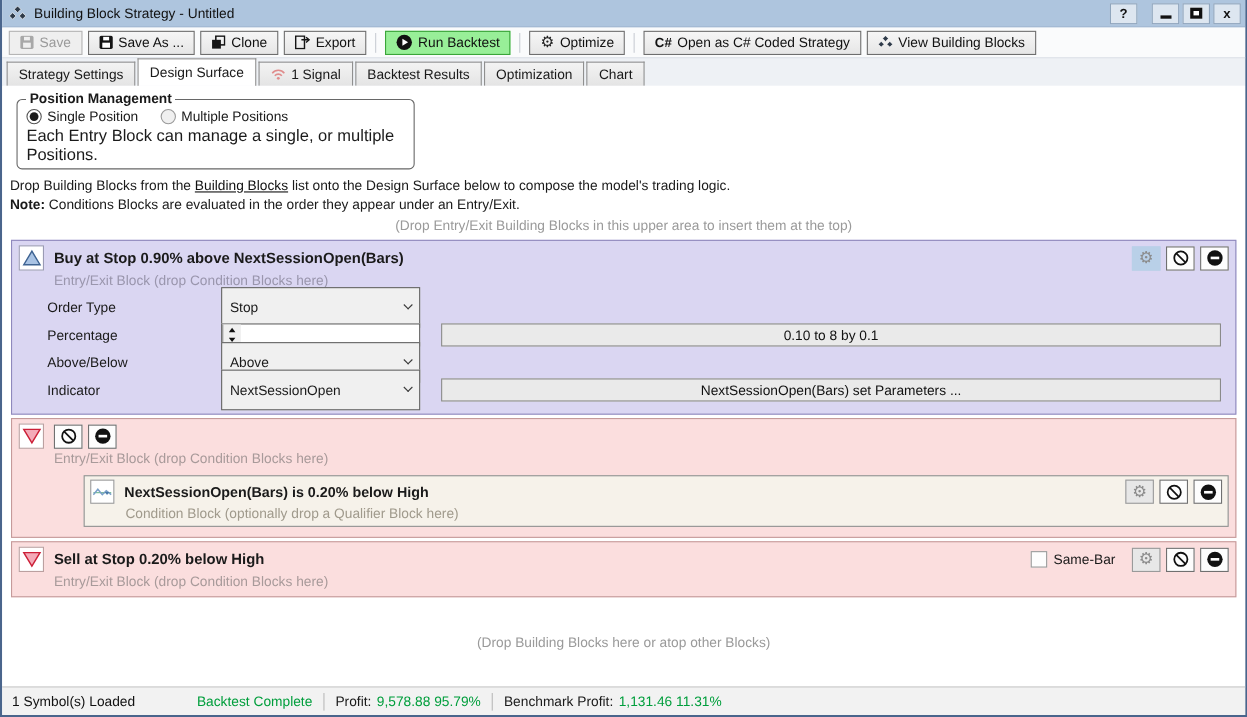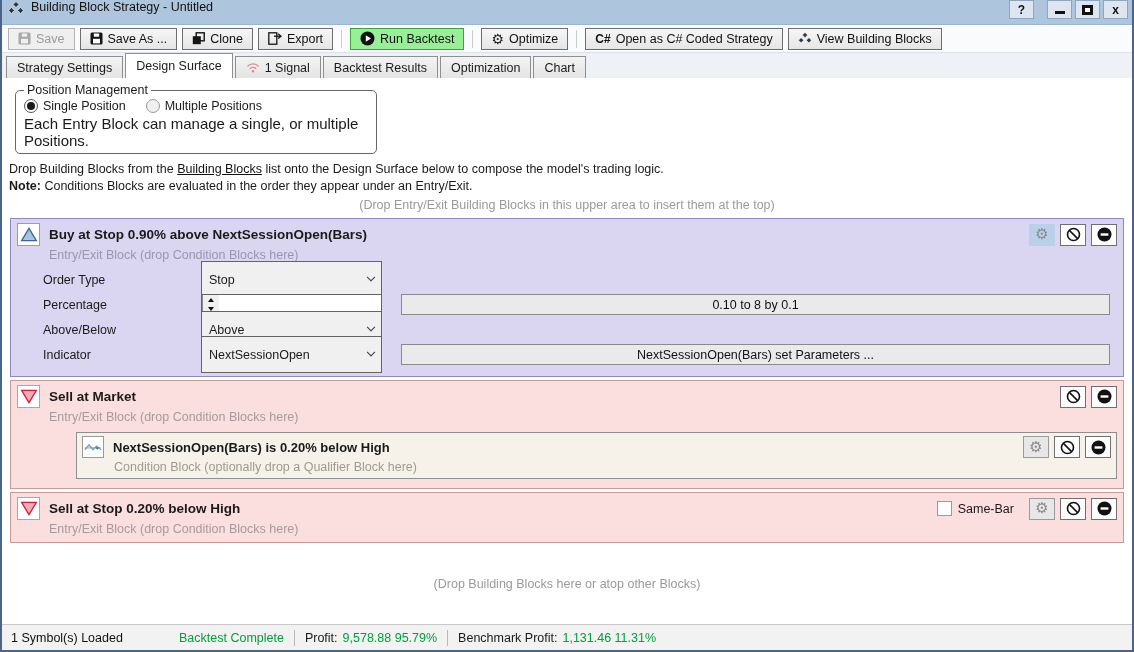--- a/index.html
+++ b/index.html
@@ -3,21 +3,21 @@
 <meta charset="utf-8">
 <style>
   * { box-sizing: border-box; margin: 0; padding: 0; }
   html,body { width:1134px; height:652px; }
   body { font-family: "Liberation Sans", "DejaVu Sans", sans-serif; font-size:12.5px; color:#1a1a1a; }
 
   .window { width:1134px; height:652px; display:flex; flex-direction:column;
             border:2px solid #4a658c; border-top:none; background:#fff; }
 
   
-  .titlebar { height:25px; background:#aec5de; display:flex; 
+  .titlebar { height:25px; background:#aec5de; display:flex; align-items:center;
               padding:0 4px 0 6px; flex:0 0 auto; border-bottom:1px solid #9db4cd;}
   .titlebar .app-icon { width:17px; height:16px; margin-right:6px; display:flex; align-items:center; }
   .titlebar .title { font-size:12.5px; color:#111; flex:1; }
   .tb-btn { width:25px; height:19px; background:#dde6f0; border:1px solid #8fa5bd;
             display:flex; align-items:center; justify-content:center; font-weight:bold;
             font-size:12px; color:#111; margin-left:3px; cursor:default; }
   .tb-btn.help { margin-right:10px; }
   .glyph-min { width:10px; height:3px; background:#111; margin-top:6px; }
   .glyph-max { width:11px; height:10px; border:3px solid #111; background:#fff; }
 
@@ -41,21 +41,21 @@
          background:linear-gradient(#f3f3f3,#e4e4e4); border:1px solid #8f8f8f;
          border-bottom:none; font-size:12.5px; margin-right:2px; cursor:default; }
   .tab.active { background:#fff; height:25px; font-size:12.5px; border-color:#8f8f8f; position:relative; z-index:2; }
   .tab .sig-icon { display:flex; align-items:center; }
 
   
   .content { flex:1; background:#fff; overflow:hidden; display:flex; flex-direction:column; }
 
   fieldset.posmgmt { width:362px; margin:5px 0 0 13px; border:1px solid #676767;
                      border-radius:5px; padding:1px 8px 4px 8px; }
-  fieldset.posmgmt legend { font-weight:normal; font-size:12.5px; padding:0 3px; }
+  fieldset.posmgmt legend { font-weight:bold; font-size:12.5px; padding:0 3px; }
   .radio-row { display:flex; align-items:center; gap:20px; margin:1px 0 2px 0; }
   .radio-opt { display:flex; align-items:center; gap:5px; font-size:12.5px; }
   .radio { width:14px; height:14px; border-radius:50%; border:1px solid #555; background:#fff;
            display:flex; align-items:center; justify-content:center; }
   .radio.checked::after { content:""; width:8px; height:8px; border-radius:50%; background:#1a1a1a; }
   .radio.unchecked { border-color:#9a9a9a; background:#f0f0f0; }
   .pm-caption { font-size:15px; }
 
   .instr { margin:8px 0 0 7px; font-size:12.5px; }
   .instr a { color:#111; text-decoration:underline; }
@@ -339,21 +339,20 @@
       </div>
     </div>
 
     <div class="block sell">
       <div class="block-header">
         <span class="icon-box">
           <svg width="18" height="17" viewBox="0 0 22 20">
               <polygon points="2,2.5 20,2.5 11,17.5" fill="#f4aab8" stroke="#cc2038" stroke-width="1.6"></polygon>
             </svg>
         </span>
-        <span class="block-title">Sell at Market</span>
         <span class="actions">
           <span class="act-btn">
             <svg width="15" height="15" viewBox="0 0 15 15">
                 <circle cx="7.5" cy="7.5" r="6" stroke="#111" stroke-width="1.6" fill="none"></circle>
                 <line x1="3.4" y1="3.4" x2="11.6" y2="11.6" stroke="#111" stroke-width="1.6"></line>
               </svg>
           </span>
           <span class="act-btn">
             <svg width="15" height="15" viewBox="0 0 15 15">
                 <circle cx="7.5" cy="7.5" r="7" fill="#111"></circle>

